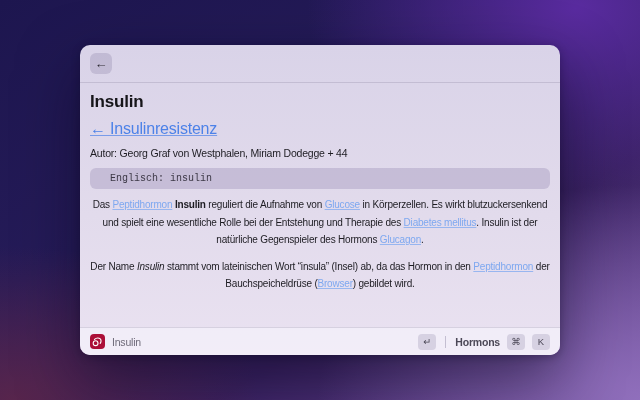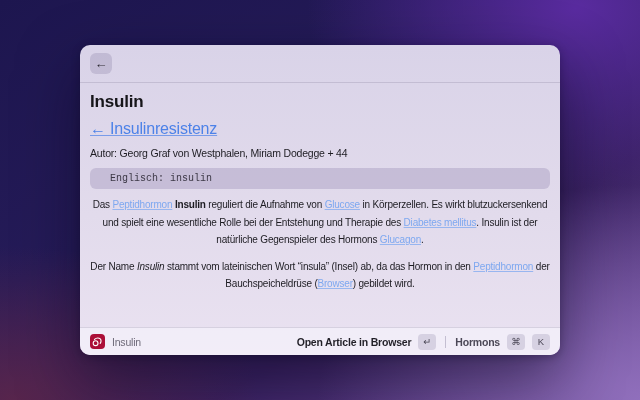--- a/index.html
+++ b/index.html
@@ -108,21 +108,20 @@
     <div class="footer-left">
       <div class="app-icon">
         <svg width="11" height="11" viewBox="0 0 11 11">
           <circle cx="3.6" cy="7.2" r="2.4" fill="none" stroke="#ffffff" stroke-width="1.1"></circle>
           <path d="M2.5 3.4 Q5.5 0.6 8.6 3.2 Q9.6 5.4 8.2 7.4" fill="none" stroke="#ffffff" stroke-width="1.1" stroke-linecap="round"></path>
         </svg>
       </div>
       <span class="footer-item-title">Insulin</span>
     </div>
     <div class="footer-right">
-      <span class="primary-action-label">Open Article in Browser</span>
       <span class="keycap">↵</span>
       <span class="footer-divider"></span>
       <span class="actions-label">Hormons</span>
       <span class="keycap">⌘</span>
       <span class="keycap">K</span>
     </div>
   </div>
 
 </div>
 

